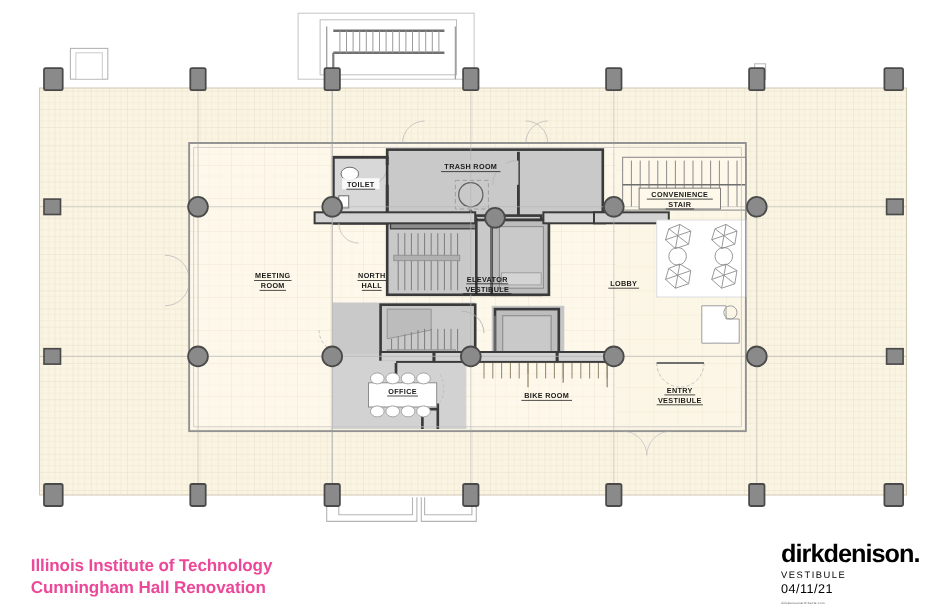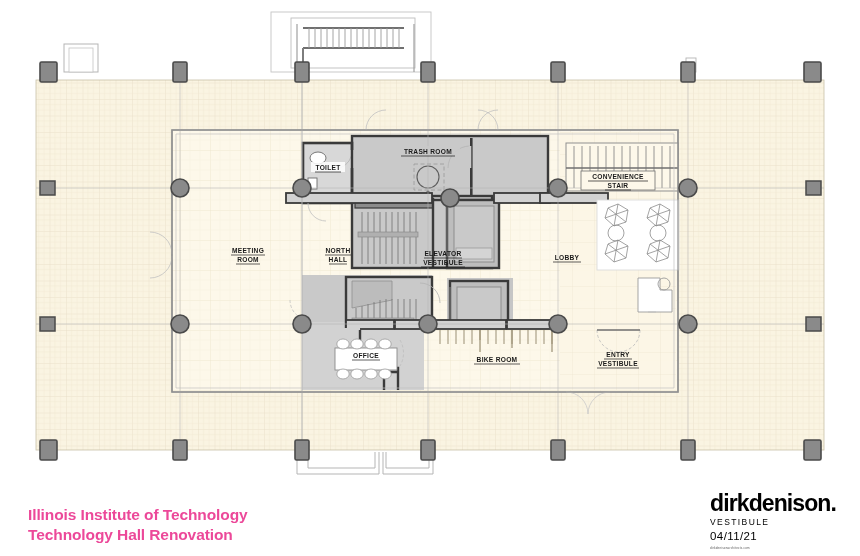--- a/index.html
+++ b/index.html
@@ -502,21 +502,21 @@
         </g>
       </g>
 
     </svg>
   </div>
 
   <div id="titleblock">
 
     <div class="proj-title">
       <span>Illinois Institute of Technology</span>
-      <span class="l2">Technology Hall Renovation</span>
+      <span class="l2">Cunningham Hall Renovation</span>
     </div>
 
     <div class="logo-wrap">
       <div class="logo-name">dirkdenison.</div>
       <div class="logo-sub">VESTIBULE</div>
       <div class="logo-date">04/11/21</div>
       <div class="logo-fine">dirkdenisonarchitects.com</div>
     </div>
 
   </div>

